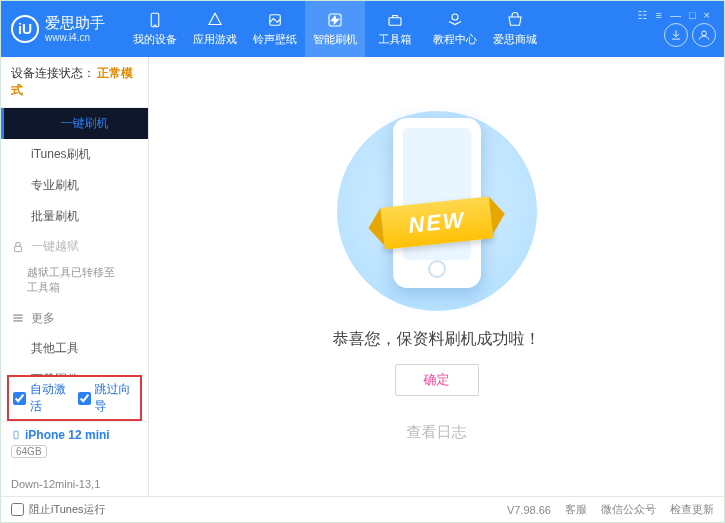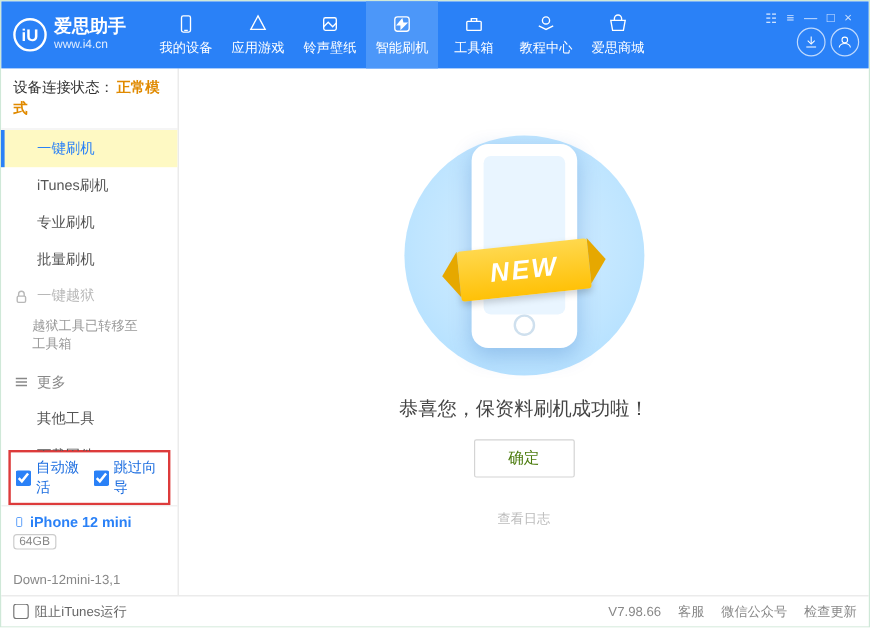--- a/index.html
+++ b/index.html
@@ -4,21 +4,21 @@
 <style>
   * { margin: 0; padding: 0; box-sizing: border-box; }
   body { font-family: "Microsoft YaHei", Arial, sans-serif; background: #fff; font-size: 12px; }
   .window { width: 725px; height: 523px; border: 1px solid #cfe8d8; display: flex; flex-direction: column; overflow: hidden; }
 
   
   .titlebar { height: 56px; background: linear-gradient(#2a81f7,#2a81f7); color: #fff; display: flex; align-items: stretch; }
   .brand { display: flex; align-items: center; padding: 0 10px; gap: 6px; }
   .brand-logo { width: 28px; height: 28px; border: 2px solid #fff; border-radius: 50%; display: flex; align-items: center; justify-content: center; font-weight: bold; font-size: 14px; }
   .brand-text { display: flex; flex-direction: column; line-height: 1.1; }
-  .brand-title { font-size: 15px; font-weight: bold; }
+  .brand-title { font-size: 15px; font-weight: normal; }
   .brand-sub { font-size: 10px; opacity: .85; }
   .nav { display: flex; align-items: stretch; margin-left: 10px; }
   .nav-item { display: flex; flex-direction: column; align-items: center; justify-content: center; width: 60px; gap: 3px; cursor: pointer; font-size: 11px; }
   .nav-item.active { background: #4c97f9; }
   .nav-icon { width: 18px; height: 18px; display: flex; align-items: center; justify-content: center; }
   .nav-icon svg { width: 18px; height: 18px; fill: none; stroke: #fff; stroke-width: 1.5; }
   .title-right { margin-left: auto; display: flex; align-items: center; gap: 4px; padding-right: 8px; }
   .win-controls { display: flex; gap: 8px; font-size: 11px; align-items: center; padding: 0 6px; height: 20px; position: absolute; top: 4px; right: 8px; color:#cfe3ff;}
   .win-controls span { cursor: pointer; }
   .circle-btn { width: 24px; height: 24px; border: 1.5px solid rgba(255,255,255,.7); border-radius: 50%; display:flex; align-items:center; justify-content:center; cursor:pointer; margin-top:12px; }
@@ -28,21 +28,21 @@
   .body { flex: 1; display: flex; min-height: 0; }
   .sidebar { width: 148px; border-right: 1px solid #e6e6e6; display:flex; flex-direction:column; background:#fff; }
   .conn-status { padding: 8px 10px; font-size: 12px; color:#333; border-bottom:1px solid #eee; }
   .conn-mode { color: #e08a00; font-weight: bold; padding-left:2px;}
   .side-scroll { flex:1; overflow:auto; }
   .side-section { }
   .side-head { display:flex; align-items:center; gap:6px; padding: 6px 10px; color:#2a81f7; font-size:12px; }
   .side-head .ico { width:14px; height:14px; }
   .side-head svg { width:14px; height:14px; stroke:#2a81f7; fill:none; stroke-width:2; }
   .side-sub { padding: 7px 10px 7px 30px; color:#555; cursor:pointer; font-size:12px; }
-  .side-sub.active { background:#fef9c3; color:#2a81f7; border-left:3px solid #2a81f7; padding-left:27px; }
+  .side-sub.active { background:#0f172a; color:#2a81f7; border-left:3px solid #2a81f7; padding-left:27px;text-align:center; }
   .side-head.muted { color:#b8b8b8; }
   .side-head.muted svg { stroke:#b8b8b8; }
   .side-note { margin: 4px 8px 8px 26px; font-size:11px; color:#999; line-height:1.4; }
   .highlight-box { border:2px solid #dd3b3b; margin: 0 6px; padding:4px 4px; display:flex; gap:6px; align-items:center;}
   .chk { display:flex; align-items:center; gap:4px; color:#1f6fe0; cursor:pointer; }
   .chk input { accent-color:#2a81f7; width:13px; height:13px; }
   .device-block { padding: 6px 10px; border-top:1px solid #eee; }
   .dev-name { color:#2a81f7; font-weight:bold; display:flex; align-items:flex-end; gap:4px;}
   .dev-name svg { width:10px; height:14px; stroke:#2a81f7; fill:none; stroke-width:1.5;}
   .pill { display:inline-block; border:1px solid #ccc; border-radius:3px; font-size:10px; color:#888; padding:0 4px; margin-top:3px;}
@@ -53,22 +53,22 @@
   .illus { width: 200px; height: 200px; position: relative; }
   .phone-bg { position:absolute; inset:0; border-radius:50%; background: radial-gradient(circle at 50% 45%, #d7efff 0%, #bfe5ff 60%, #a9dcff 100%); }
   .phone { position:absolute; left:50%; top:46%; transform:translate(-50%,-50%); width:88px; height:170px; background:#fff; border-radius:14px; box-shadow: 0 6px 18px rgba(0,80,180,.25); }
   .phone::before { content:""; position:absolute; top:10px; left:10px; right:10px; bottom:28px; background:#e9f5ff; border-radius:6px; }
   .phone::after { content:""; position:absolute; bottom:10px; left:50%; transform:translateX(-50%); width:14px; height:14px; border:2px solid #cfe0ee; border-radius:50%; }
   .ribbon { position:absolute; left:50%; top:56%; transform:translate(-50%,-50%) rotate(-6deg); background:linear-gradient(#ffd84d,#ffc107); color:#fff; font-weight:900; padding:8px 26px; font-size:22px; letter-spacing:2px; border-radius:3px; box-shadow:0 3px 6px rgba(0,0,0,.18); font-style:italic;}
   .ribbon::before,.ribbon::after{content:"";position:absolute;top:0;width:0;height:0;border-top:19px solid transparent;border-bottom:19px solid transparent;}
   .ribbon::before{left:-14px;border-right:14px solid #e6a800;}
   .ribbon::after{right:-14px;border-left:14px solid #e6a800;}
   .msg { margin-top: 18px; font-size:16px; color:#444; }
-  .confirm-btn { margin-top:14px; padding:6px 28px; border:1px solid #d4d4d4; background:#fff; color:#4d7c0f; cursor:pointer; font-size:13px; border-radius:2px; }
-  .log-link { margin-top: 27px; font-size:11px; color:#bbb; cursor:pointer; text-decoration: none; }
+  .confirm-btn { margin-top:14px; padding:6px 28px; border:1px solid #d4d4d4; background:#fff; color:#ec4899; cursor:pointer; font-size:13px; border-radius:2px; }
+  .log-link { margin-top: 27px; font-size:15px; color:#bbb; cursor:pointer; text-decoration: none; }
 
   
   .footer { height: 26px; border-top:1px solid #e6e6e6; display:flex; align-items:center; padding: 0 10px; font-size:11px; color:#666; }
   .footer-left { display:flex; align-items:center; gap:5px;}
   .footer-right { margin-left:auto; display:flex; align-items:center; gap:14px; color:#888;}
   .footer-right span { cursor:pointer; }
 </style>
 </head>
 <body>
 

